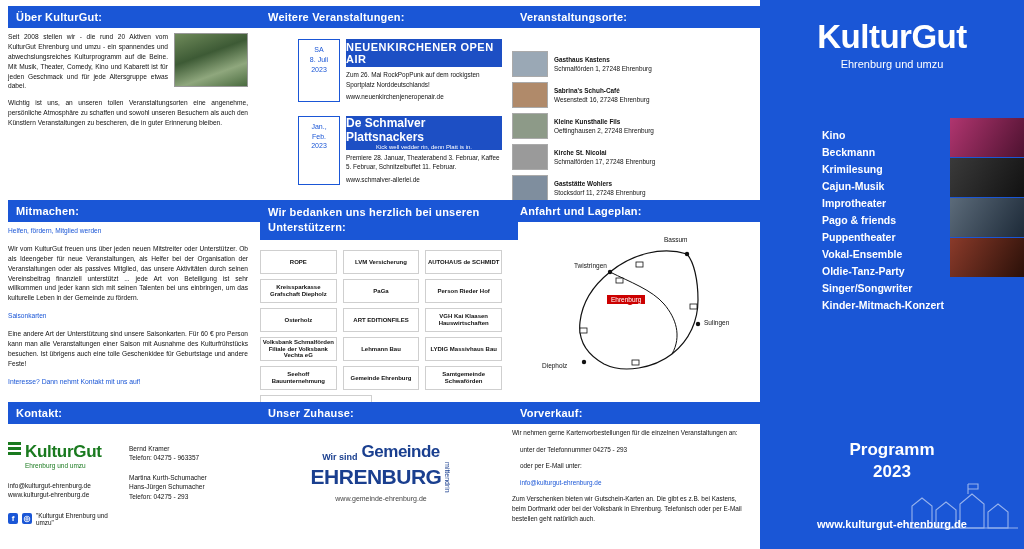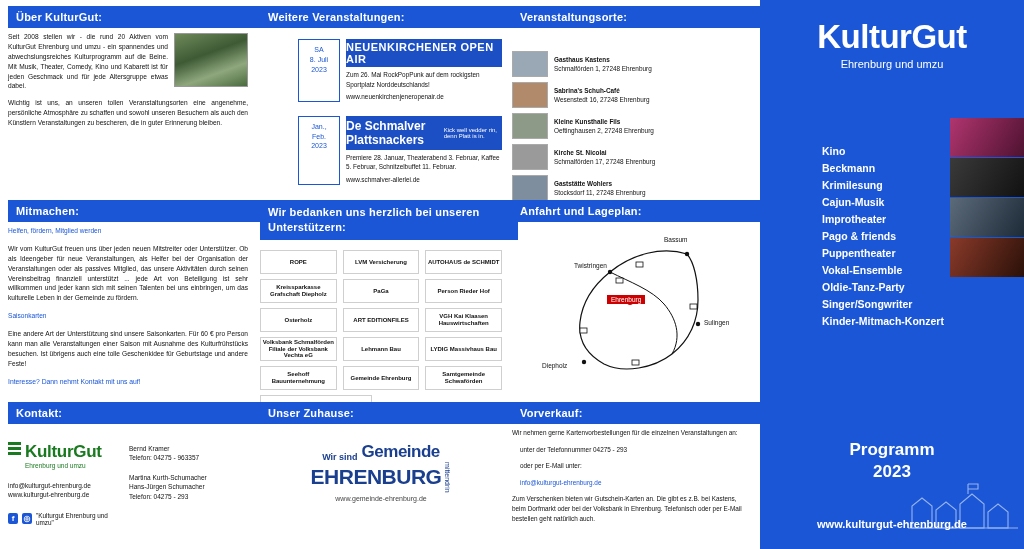--- a/index.html
+++ b/index.html
@@ -53,21 +53,21 @@
   
   #events-bar{top:6px;}
   .ev-row{display:flex;gap:6px;margin-top:7px;padding-left:38px;}
   .ev-date{
     width:42px;min-height:40px;border:1px solid #1a56d6;color:#1a56d6;
     text-align:center;font-size:7px;line-height:1.4;padding:5px 0 0 0;box-sizing:border-box;
   }
   .ev-banner{height:28px;background:#1d4fc4;color:#fff;font-weight:bold;font-size:11px;
     display:flex;align-items:center;justify-content:center;letter-spacing:.5px;}
   .ev-banner2{height:34px;background:#1d4fc4;color:#fff;font-weight:bold;font-size:12px;
-    display:flex;flex-direction:row;align-items:center;justify-content:center;}
+    display:flex;flex-direction:column;align-items:center;justify-content:center;}
   .ev-banner2 small{font-size:6px;font-weight:normal;}
   .ev-txt{font-size:6.4px;line-height:1.5;margin-top:3px;}
   #thanks-bar{top:200px;}
   .logo-grid{display:grid;grid-template-columns:repeat(3,1fr);gap:5px 6px;margin-top:7px;}
   .logo-box{
     height:24px;border:1px solid #cfcfcf;background:#fff;
     display:flex;align-items:center;justify-content:center;
     font-size:6px;font-weight:bold;text-align:center;line-height:1.1;padding:1px;
     box-sizing:border-box;overflow:hidden;
   }
@@ -92,21 +92,21 @@
   .panel{position:absolute;left:760px;top:0;width:264px;height:549px;background:#1a56d6;color:#fff;}
   .panel-title{font-size:33px;font-weight:bold;text-align:center;margin-top:18px;letter-spacing:-.5px;}
   .panel-sub{font-size:11px;text-align:center;margin-top:2px;}
   .photo-strip{position:absolute;left:190px;top:118px;width:74px;height:160px;
     display:grid;grid-template-rows:repeat(4,1fr);}
   .photo-strip div{background:#2b2b2b;border-bottom:1px solid #1a56d6;}
   .photo-strip div:nth-child(1){background:linear-gradient(120deg,#b0356f,#4e1230);}
   .photo-strip div:nth-child(2){background:linear-gradient(120deg,#3a3a3a,#111);}
   .photo-strip div:nth-child(3){background:linear-gradient(120deg,#5c6b7a,#1d2a38);}
   .photo-strip div:nth-child(4){background:linear-gradient(120deg,#8a3a2a,#2a1008);}
-  .genres{position:absolute;left:22px;top:136px;width:170px;}
+  .genres{position:absolute;left:22px;top:120px;width:170px;}
   .genres li{list-style:none;font-size:10.5px;font-weight:bold;line-height:1.62;}
   .prog{position:absolute;left:0;top:440px;width:264px;text-align:center;}
   .prog .p1{font-size:17px;font-weight:bold;}
   .prog .p2{font-size:17px;font-weight:bold;margin-top:2px;}
   .panel-url{position:absolute;left:0;top:518px;width:264px;text-align:center;
     font-size:11px;font-weight:bold;}
   .panel-houses{position:absolute;left:148px;top:478px;width:110px;height:52px;opacity:.55;}
 
   
   .fb{display:inline-block;width:11px;height:11px;background:#1a56d6;color:#fff;

